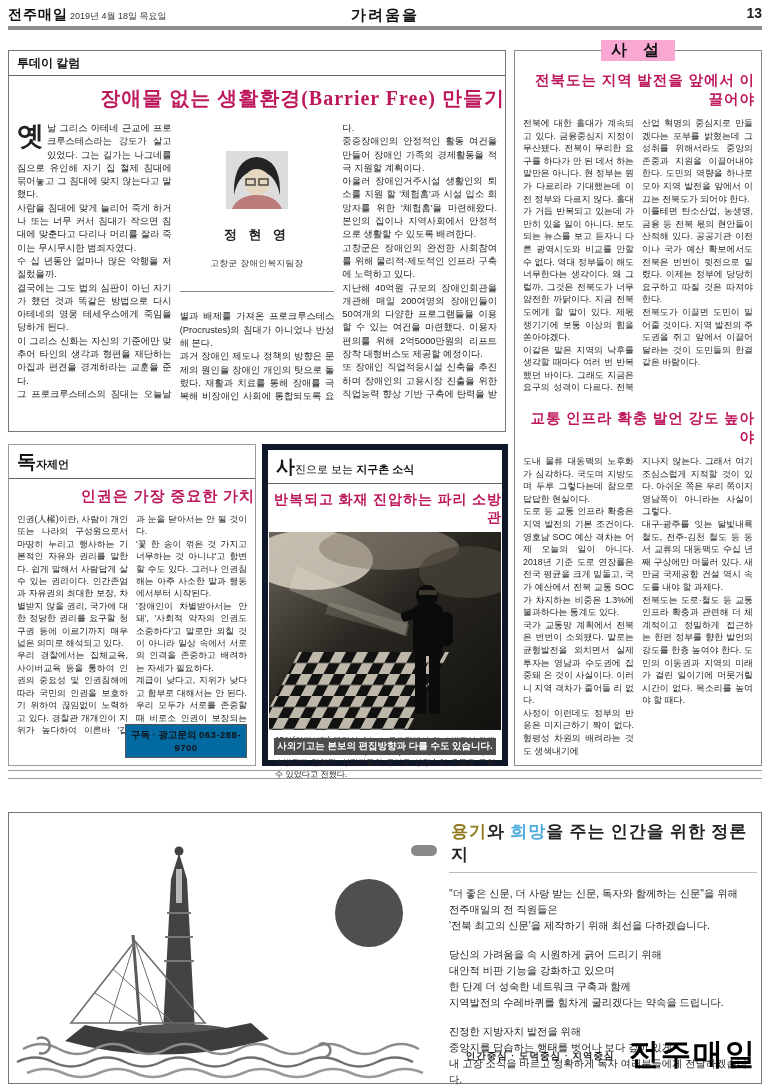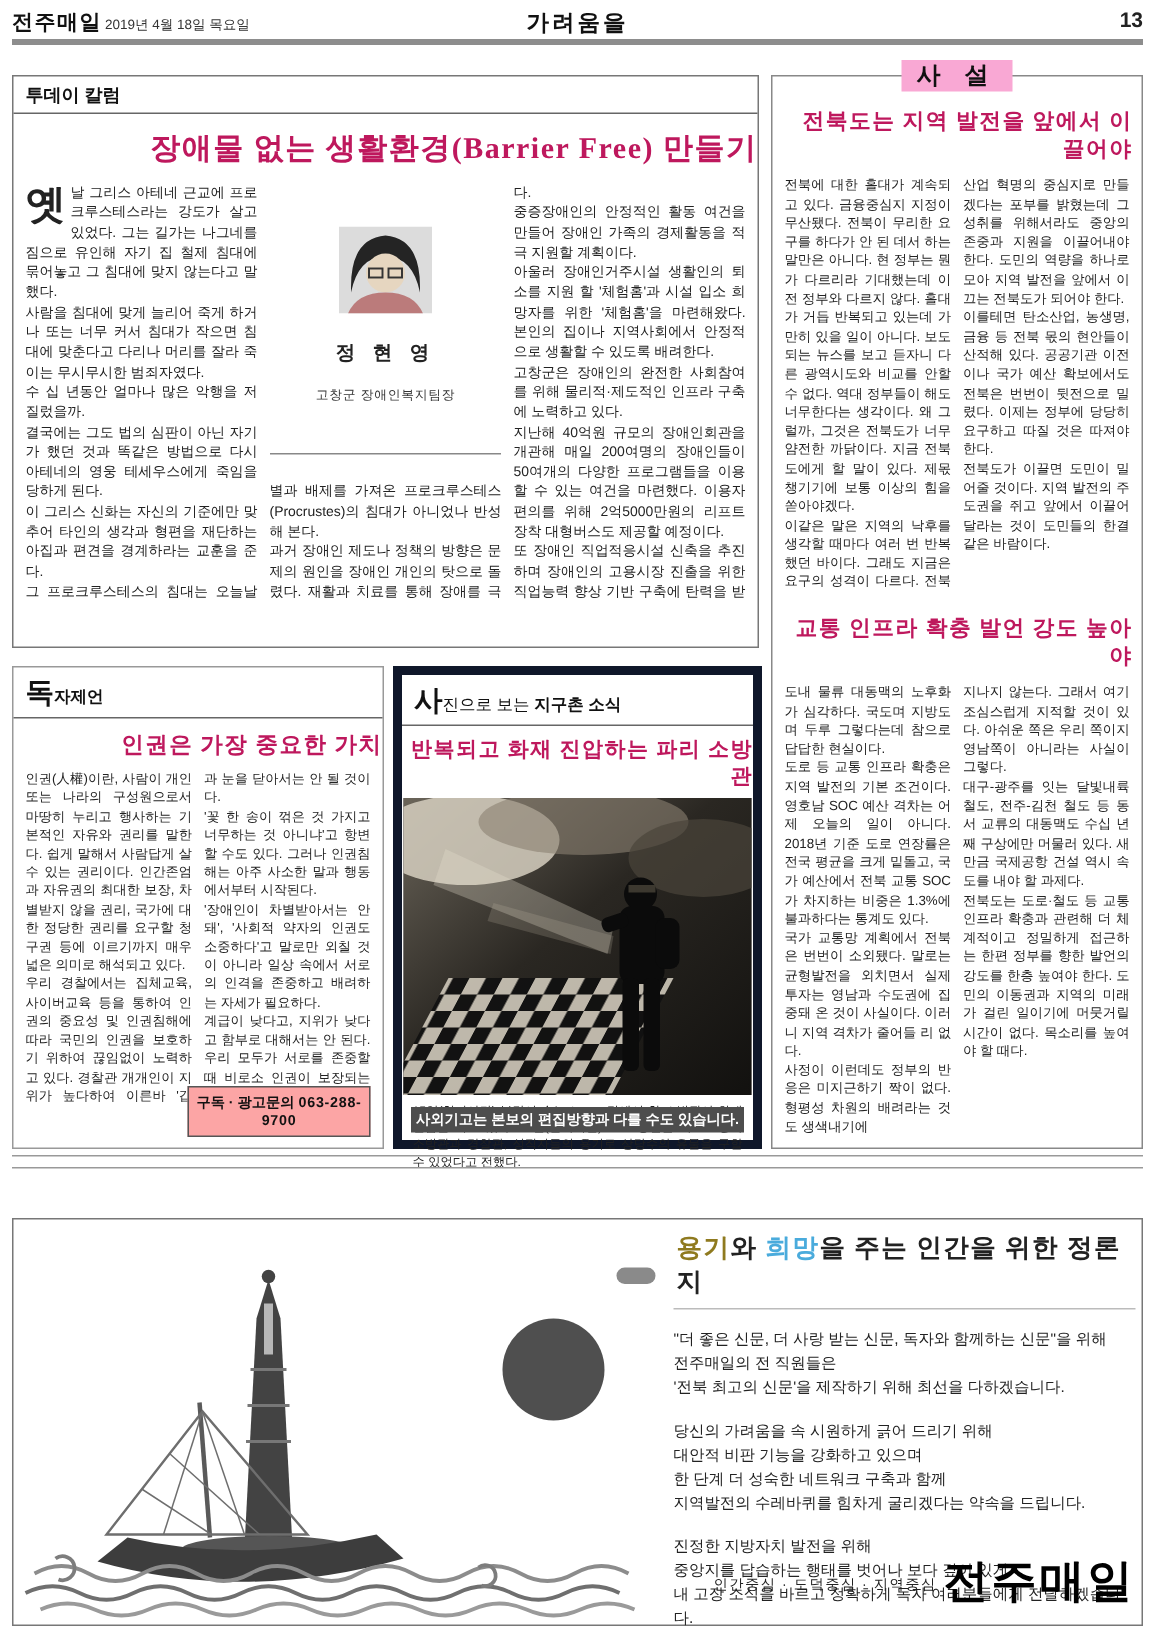--- a/index.html
+++ b/index.html
@@ -19,41 +19,41 @@
   .kicker-small{font-size:11px;font-weight:bold;}
   .headline{font-family:"Liberation Serif",serif;font-weight:bold;text-align:right;letter-spacing:1px;color:#be185d;}
   .bodycols{display:flex;gap:8px;padding:6px 8px;box-sizing:border-box;}
   .bcol{flex:1;font-size:9.3px;line-height:13.3px;text-align:justify;color:#222;
         white-space:pre-line;overflow:hidden;}
   
   #today{left:8px;top:50px;width:498px;height:382px;}
   #today .headline{font-size:20px;margin:9px 0 4px 0;}
   #today .bodycols{height:292px;}
   .dropcap{float:left;font-size:27px;line-height:26px;font-weight:bold;margin:1px 3px 0 0;font-family:"Liberation Serif",serif;}
-  .author-block{text-align:center;margin-bottom:5px;border-bottom:1px solid #888;padding-bottom:18px;}
+  .author-block{text-align:center;margin-bottom:5px;border-bottom:1px solid #888;padding-bottom:7px;}
   .portrait{width:62px;height:58px;margin:2px auto 4px auto;display:block;}
   .author-name{font-size:13px;font-weight:bold;letter-spacing:4px;margin:2px 0 3px 0;}
   .author-title{font-size:8.5px;color:#333;letter-spacing:0.5px;}
   
   #editorial{left:514px;top:50px;width:248px;height:716px;border:1px solid #888;}
   .ed-title{position:absolute;top:-11px;left:50%;transform:translateX(-50%);background:#f9a8d4;
             padding:0 10px;font-size:16px;font-weight:bold;letter-spacing:6px;font-family:"Liberation Serif",serif;}
   .ed-head{font-size:14.5px;margin:20px 6px 4px 6px;}
   .ed-head2{font-size:14.5px;margin:10px 6px 4px 6px;}
   #editorial .bodycols{padding:4px 8px;}
   #editorial .bcol{font-size:8.9px;line-height:12.6px;}
   .ed-cols1{height:286px;}
   .ed-cols2{height:318px;}
   
   #reader{left:8px;top:444px;width:248px;height:322px;border:1px solid #999;}
   #reader .headline{font-size:15px;margin:8px 0 3px 0;}
   #reader .bodycols{height:232px;padding:4px 8px;}
   #reader .bcol{font-size:8.8px;line-height:12.4px;}
   .contact-box{position:absolute;right:8px;bottom:7px;width:120px;border:1px solid #555;
-               text-align:center;padding:4px 0;font-size:9.5px;font-weight:bold;background:#fca5a5;}
+               text-align:center;padding:4px 0;font-size:9.5px;font-weight:bold;background:#0369a1;}
   .contact-box .phone{letter-spacing:0.5px;}
   
   #photonews{left:262px;top:444px;width:246px;height:322px;border:6px solid #0f172a;}
   #photonews .headline{font-size:14px;margin:7px 0 5px 0;}
   .photo-frame{width:232px;height:198px;margin:0 auto;display:block;background:#1b1916;}
   .photo-caption{font-size:8.2px;line-height:11.2px;text-align:justify;color:#222;margin:5px 7px 4px 7px;white-space:pre-line;}
   .notice-bar{position:absolute;left:6px;right:6px;bottom:5px;background:#4d4d4d;color:#fff;
               text-align:center;font-size:9.5px;font-weight:bold;padding:2px 0;}
   
   .double-rule{position:absolute;left:8px;top:770px;width:754px;height:7px;
@@ -61,21 +61,21 @@
   
   #ad{left:8px;top:812px;width:754px;height:272px;border:1px solid #777;}
   .ad-illustration{position:absolute;left:4px;top:4px;width:430px;height:262px;}
   .ad-right{position:absolute;left:440px;top:0;width:308px;height:270px;}
   .ad-headline{font-size:17px;font-weight:bold;letter-spacing:1px;color:#222;
                padding:7px 2px 6px 2px;border-bottom:1px solid #bbb;font-family:"Liberation Serif",serif;}
   .w-courage{font-weight:bold;}
   .w-hope{font-weight:bold;}
   .ad-para{font-size:10.3px;line-height:16px;color:#222;white-space:pre-line;margin-top:13px;}
   .ad-footer{position:absolute;right:4px;bottom:8px;text-align:right;}
-  .ad-slogan{font-size:9.5px;font-weight:normal;color:#222;letter-spacing:1px;display:inline-block;vertical-align:baseline;}
+  .ad-slogan{font-size:9.5px;font-weight:bold;color:#222;letter-spacing:1px;display:inline-block;margin-right:10px;vertical-align:baseline;}
   .ad-logo{font-size:30px;font-weight:bold;letter-spacing:2px;color:#000;display:inline-block;vertical-align:middle;font-family:"Liberation Serif",serif;}
 </style>
 </head>
 <body>
 
 <div class="page">
 
   <div class="masthead">
     <div class="paper-name">전주매일</div>
     <div class="issue-date">2019년 4월 18일 목요일</div>

